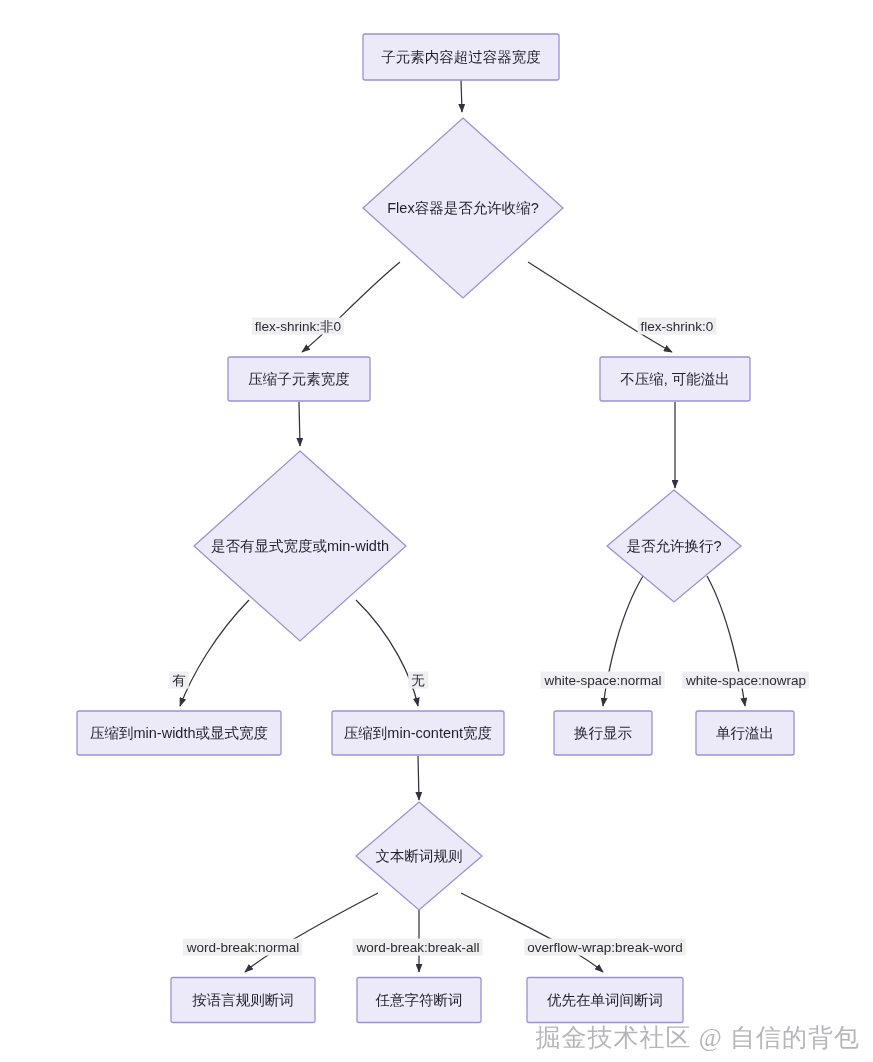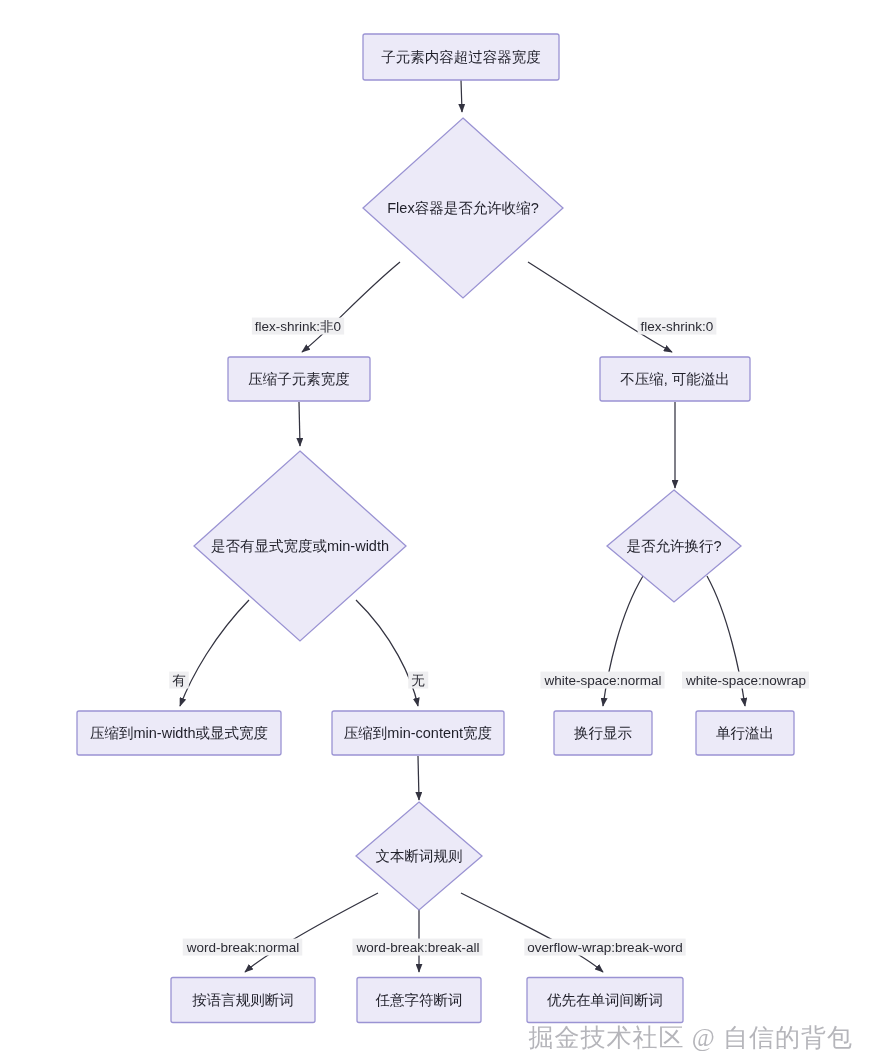--- a/index.html
+++ b/index.html
@@ -48,21 +48,21 @@
   .edge-label-text {
     font-family: "Liberation Sans", "DejaVu Sans", sans-serif;
     font-size: 13.5px;
     fill: #2a2a33;
     text-anchor: middle;
     dominant-baseline: middle;
     white-space: pre;
   }
   .watermark {
     position: absolute;
-    right: 20px;
+    right: 13px;
     bottom: 8px;
     font-family: "Liberation Serif", "DejaVu Serif", serif;
     font-size: 25px;
     letter-spacing: 1px;
     color: rgba(120,120,130,0.55);
     white-space: nowrap;
     user-select: none;
   }
 </style>
 </head>

